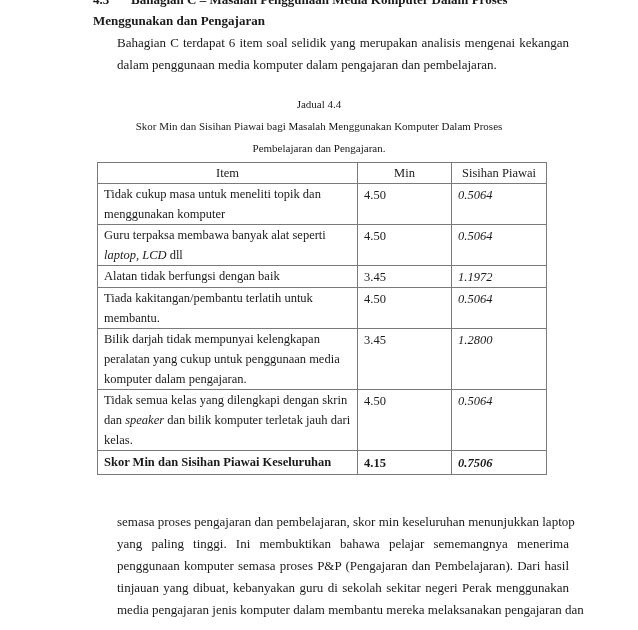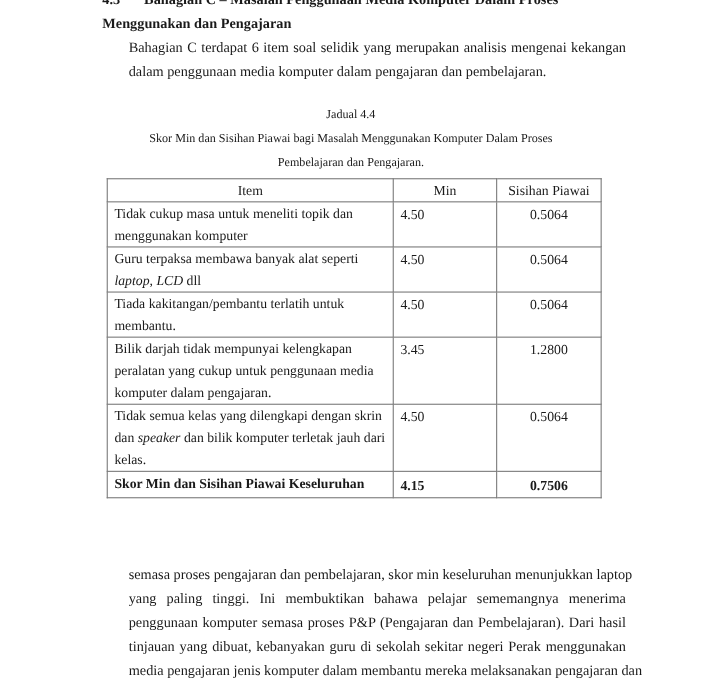--- a/index.html
+++ b/index.html
@@ -11,21 +11,21 @@
   .heading2 { position: absolute; left: 93px; top: 13px; font-weight: bold; font-size: 13px; white-space: nowrap; }
   .para { position: absolute; left: 93px; width: 452px; font-size: 13px; line-height: 22px; text-align: justify; margin-left: 24px; }
   .para .line { display: block; white-space: nowrap; text-align-last: justify; }
   .para .line.last { text-align-last: left; }
   .caption { position: absolute; left: 93px; width: 452px; text-align: center; font-size: 11px; }
   table.dt { position: absolute; left: 97px; top: 162px; border-collapse: collapse; font-size: 12.5px; }
   table.dt th, table.dt td { border: 1px solid #7a7a7a; padding: 0 6px; vertical-align: top; line-height: 20px; }
   table.dt th { font-weight: normal; text-align: center; height: 20px; }
   table.dt td.item { width: 247px; }
   table.dt td.num { text-align: left; width: 81px; padding-top: 1px; }
-  table.dt td.sd { text-align: center; width: 82px; padding-top: 1px; }
+  table.dt td.sd { text-align: left; width: 82px; padding-top: 1px; font-style: italic; }
   table.dt tr.total td { font-weight: bold; line-height: 22px; height: 22px; }
   table.dt td.item .ln { display: block; white-space: nowrap; }
 </style>
 </head>
 <body>
 
 <div class="page">
 
   <div class="heading-cut">
     <span class="num">4.3</span><span>Bahagian C – Masalah Penggunaan Media Komputer Dalam Proses</span>
@@ -61,20 +61,27 @@
       <tr>
         <td class="item">
           <span class="ln">Guru terpaksa membawa banyak alat seperti</span>
           <span class="ln"><i>laptop, LCD</i> dll</span>
         </td>
         <td class="num">4.50</td>
         <td class="sd">0.5064</td>
       </tr>
       <tr>
         <td class="item">
+          <span class="ln">Alatan tidak berfungsi dengan baik</span>
+        </td>
+        <td class="num">3.45</td>
+        <td class="sd">1.1972</td>
+      </tr>
+      <tr>
+        <td class="item">
           <span class="ln">Tiada kakitangan/pembantu terlatih untuk</span>
           <span class="ln">membantu.</span>
         </td>
         <td class="num">4.50</td>
         <td class="sd">0.5064</td>
       </tr>
       <tr>
         <td class="item">
           <span class="ln">Bilik darjah tidak mempunyai kelengkapan</span>
           <span class="ln">peralatan yang cukup untuk penggunaan media</span>

